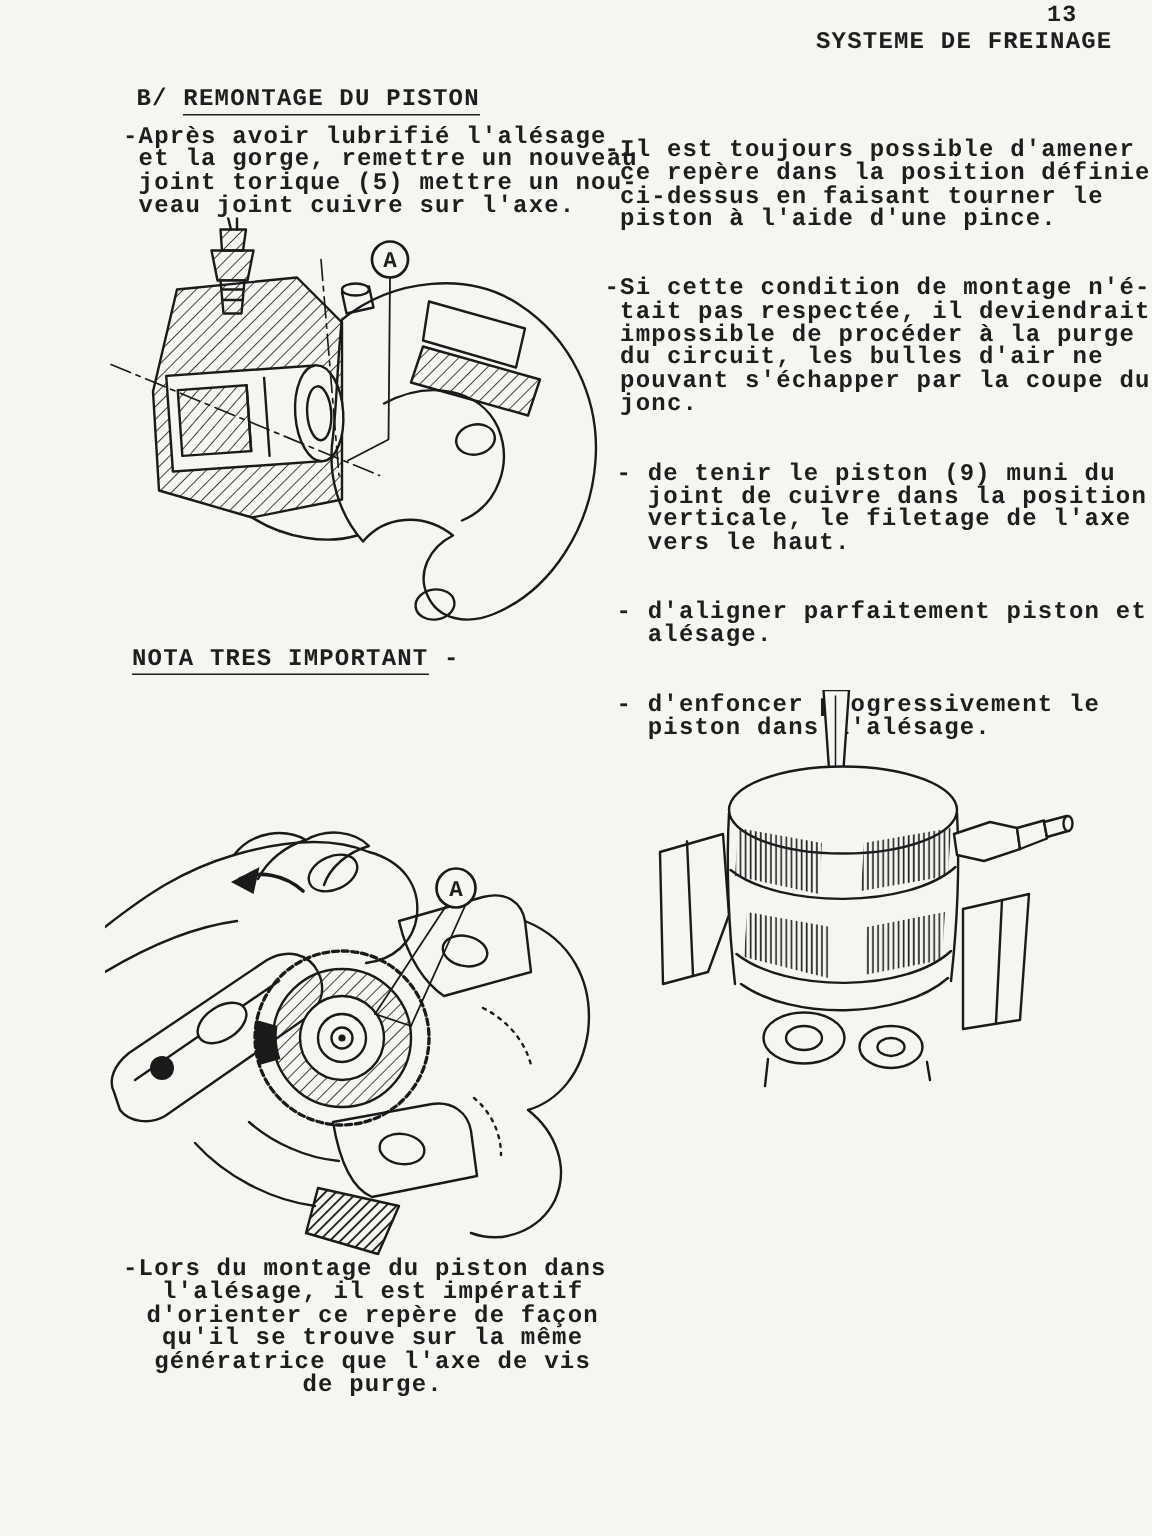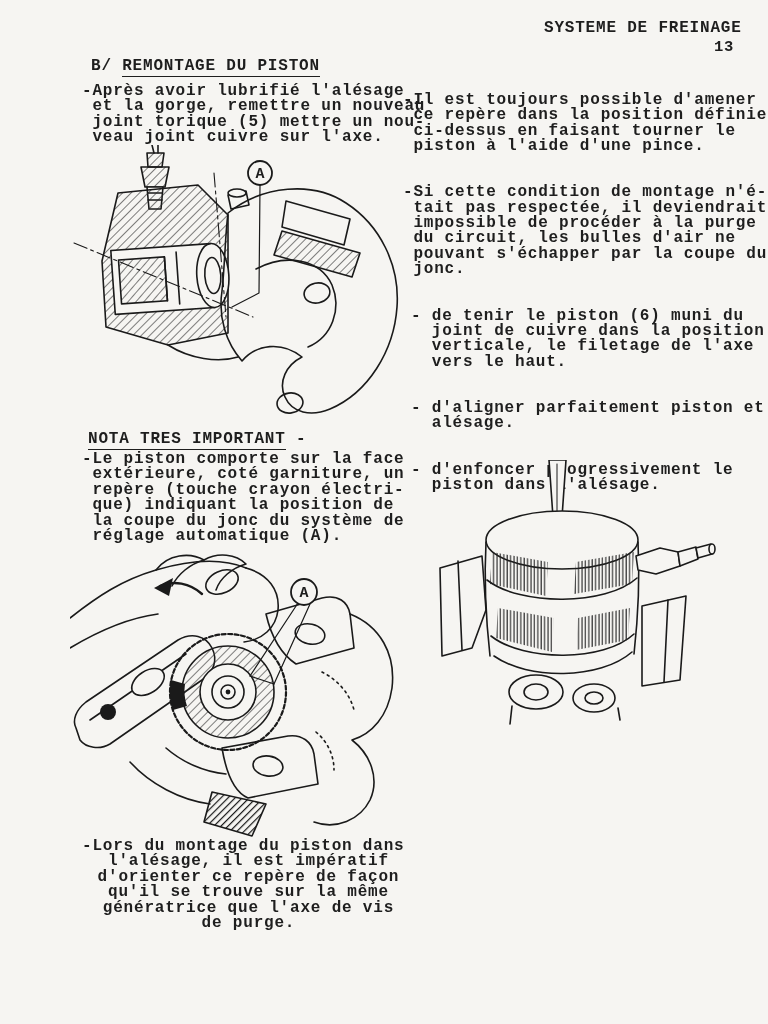--- a/index.html
+++ b/index.html
@@ -24,21 +24,21 @@
   svg text{
     font-family:"Liberation Mono","DejaVu Sans Mono",monospace;
     font-weight:700;fill:#1e1e1e;
   }
 </style>
 </head>
 <body>
 
 <div class="page">
 
-  <div class="txt" style="left:714px;top:3px;font-size:15.5px;margin-top:37px;">13</div>
+  <div class="txt" style="left:698px;top:3px;font-size:15.5px;">13</div>
   <div class="txt" style="left:544px;top:21px;">SYSTEME DE FREINAGE</div>
 
   <div class="txt" style="left:91px;top:59px;"><span>B/ </span><span class="u">REMONTAGE DU PISTON</span></div>
 
   <div class="txt" style="left:82px;top:84px;">-Après avoir lubrifié l'alésage
  et la gorge, remettre un nouveau
  joint torique (5) mettre un nou-
  veau joint cuivre sur l'axe.</div>
 
   <svg style="left:68px;top:145px;" width="335" height="280" viewBox="0 0 335 280">
@@ -89,26 +89,20 @@
       <g>
         <polyline points="192,40 191,148 164,162" stroke-width="1.2"></polyline>
         <circle cx="192" cy="28" r="12" fill="#f6f5f2" stroke-width="1.8"></circle>
       </g>
     </g>
     <text x="192" y="33" font-size="15" text-anchor="middle">A</text>
   </svg>
 
   <div class="txt" style="left:88px;top:432px;"><span class="u">NOTA TRES IMPORTANT</span><span> -</span></div>
 
-  <div class="txt" style="left:82px;top:452px;">-Le piston comporte sur la face
- extérieure, coté garniture, un
- repère (touche crayon électri-
- que) indiquant la position de
- la coupe du jonc du système de
- réglage automatique (A).</div>
 
   <svg style="left:70px;top:552px;" width="332" height="285" viewBox="0 0 332 285">
     <defs>
       <pattern id="h2" patternUnits="userSpaceOnUse" width="6" height="6" patternTransform="rotate(45)">
         <line x1="0" y1="0" x2="0" y2="6" stroke="#2a2a2a" stroke-width="1.2"></line>
       </pattern>
       <pattern id="h2d" patternUnits="userSpaceOnUse" width="5" height="5" patternTransform="rotate(45)">
         <line x1="0" y1="0" x2="0" y2="5" stroke="#1a1a1a" stroke-width="2.4"></line>
       </pattern>
     </defs>
@@ -180,21 +174,21 @@
     <div>-Il est toujours possible d'amener
  ce repère dans la position définie
  ci-dessus en faisant tourner le
  piston à l'aide d'une pince.</div>
     <div>-Si cette condition de montage n'é-
  tait pas respectée, il deviendrait
  impossible de procéder à la purge
  du circuit, les bulles d'air ne
  pouvant s'échapper par la coupe du
  jonc.</div>
-    <div style="padding-left:8px;">- de tenir le piston (6) muni du
+    <div style="padding-left:8px;">- de tenir le piston (9) muni du
   joint de cuivre dans la position
   verticale, le filetage de l'axe
   vers le haut.</div>
     <div style="padding-left:8px;">- d'aligner parfaitement piston et
   alésage.</div>
     <div style="padding-left:8px;">- d'enfoncer progressivement le
   piston dans l'alésage.</div>
   </div>
 
   <svg style="left:428px;top:460px;" width="310" height="285" viewBox="0 0 310 285">

